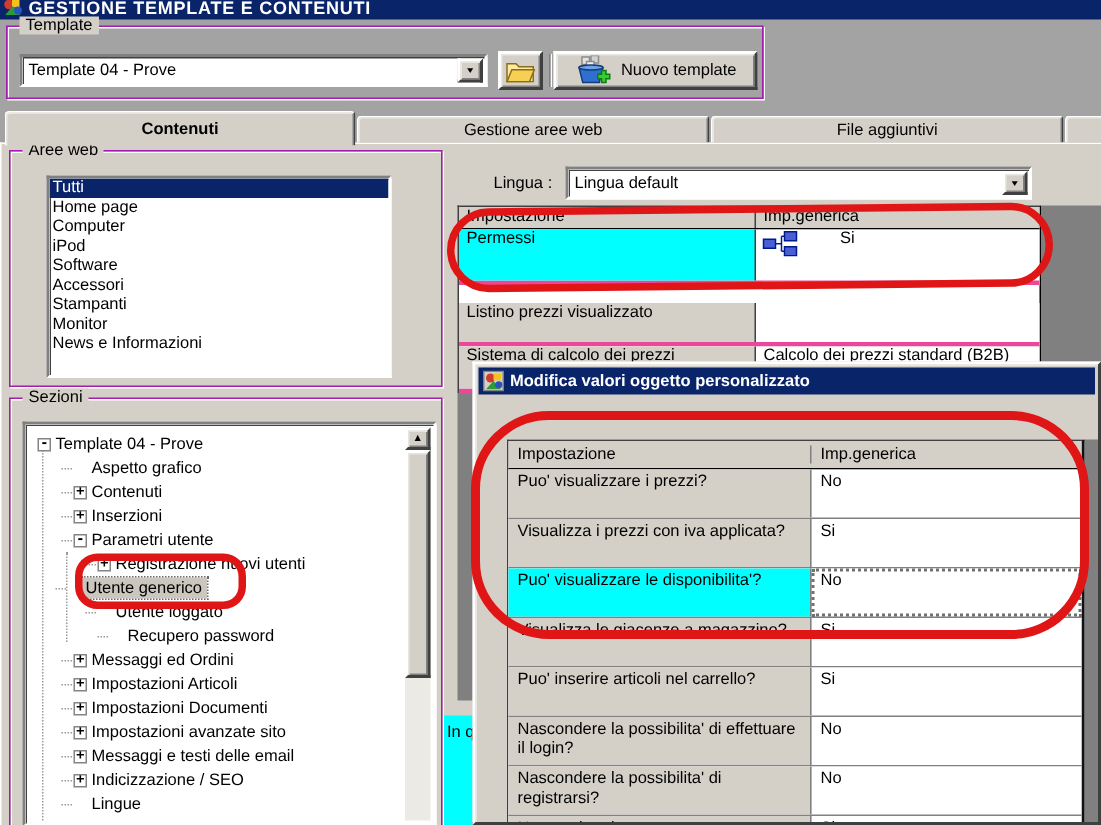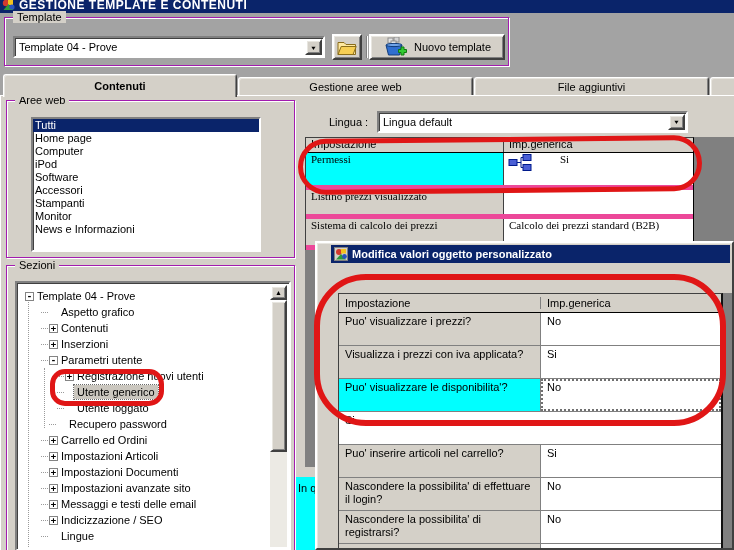--- a/index.html
+++ b/index.html
@@ -69,40 +69,40 @@
 
   
   #lingua-label { left:329px; top:116px; }
   #lingua-combo { left:377px; top:111px; width:311px; height:22px; }
   #main-grid { left:305px; top:137px; width:429px; height:330px; background:#808080; }
   .mtable { position:absolute; left:0; top:0; width:389px; background:#fff;
             border-top:1px solid #404040; border-left:1px solid #404040; border-right:1px solid #000; }
   .ghead { display:flex; height:15px; background:#D4D0C8; border-bottom:1px solid #000; }
   .ghead .gc1, .grow .gc1 { width:198px; border-right:1px solid #404040; padding:0 5px; }
   .ghead .gc2, .grow .gc2 { flex:1; padding:0 5px; }
-  .grow { display:flex; border-bottom:5px solid #ec4899; background:#fff;font-family:Liberation Serif, serif; }
+  .grow { display:flex; border-bottom:3px solid #ec4899; background:#fff; }
   .grow .gc1 { background:#D4D0C8; }
   .grow .gc1.cyan { background:#00FFFF; }
   #main-grid .grow:nth-of-type(1) { height:37px; }
-  #main-grid .grow:nth-of-type(2) { height:29px; }
+  #main-grid .grow:nth-of-type(2) { height:29px;margin-top:12px; }
   #main-grid .grow:nth-of-type(3) { height:31px; }
   .gval { display:flex; align-items:flex-start; padding-top:2px; }
   .gicon { display:none; margin:1px 0 0 -1px; }
   .grow.has-icon .gicon { display:block; }
   .grow.has-icon .gval-text { margin-left:28px; }
 
   #info-panel { left:296px; top:477px; width:438px; height:73px; background:#00FFFF; }
   #info-panel .info-text { padding:5px 2px; }
 
   
   #dialog { left:315px; top:241px; width:419px; height:309px; z-index:10; background:#D4D0C8;
             border:2px solid; border-color:#ffffff #404040 #404040 #ffffff;
             box-shadow: inset 1px 1px 0 #e8e6e0; }
   #dialog-titlebar { position:absolute; left:2px; top:2px; right:2px; height:18px; background:#0A246A;
-                     display:flex; align-items:center;margin-left:12px; }
+                     display:flex; align-items:center; }
   #dialog-titlebar .ttl { color:#fff; font-weight:bold; font-size:11px; margin-left:4px; white-space:nowrap; }
   #dialog-titlebar svg { margin-left:3px; }
   #dlg-grid { position:absolute; left:21px; top:50px; right:0; bottom:0; background:#808080; overflow:hidden; }
   .dtable { position:absolute; left:0; top:0; width:385px; background:#fff;
             border-top:1px solid #404040; border-left:1px solid #404040; border-right:2px solid #111; }
   .dhead { display:flex; height:19px; background:#D4D0C8; border-bottom:1px solid #000; align-items:center; }
   .dhead .dc1, .drow .dc1 { width:202px; border-right:1px solid #808080; padding:0 6px; }
   .dhead .dc2, .drow .dc2 { flex:1; padding:0 6px; }
   .drow { display:flex; height:33px; border-bottom:1px solid #808080; background:#fff; }
   .drow .dc1 { background:#D4D0C8; padding-top:2px; line-height:13px; }
@@ -230,42 +230,42 @@
             <span class="tree-box">-</span>
             <span class="tree-label">Parametri utente</span>
           </div>
 
           <div class="tree-row" style="padding-left: 38px;">
             <span class="tree-stub"></span>
             <span class="tree-box">+</span>
             <span class="tree-label">Registrazione nuovi utenti</span>
           </div>
 
-          <div class="tree-row selected leaf" style="padding-left: 38px;">
+          <div class="tree-row selected leaf" style="padding-left: 18px;">
             <span class="tree-stub"></span>
             <span class="tree-box"></span>
             <span class="tree-label">Utente generico</span>
           </div>
 
           <div class="tree-row leaf" style="padding-left: 38px;">
             <span class="tree-stub"></span>
             <span class="tree-box"></span>
             <span class="tree-label">Utente loggato</span>
           </div>
 
-          <div class="tree-row leaf" style="padding-left: 30px;">
+          <div class="tree-row leaf" style="padding-left: 46px;">
             <span class="tree-stub"></span>
             <span class="tree-box"></span>
             <span class="tree-label">Recupero password</span>
           </div>
 
           <div class="tree-row" style="padding-left: 22px;">
             <span class="tree-stub"></span>
             <span class="tree-box">+</span>
-            <span class="tree-label">Carrello ed Ordini</span>
+            <span class="tree-label">Messaggi ed Ordini</span>
           </div>
 
           <div class="tree-row" style="padding-left: 22px;">
             <span class="tree-stub"></span>
             <span class="tree-box">+</span>
             <span class="tree-label">Impostazioni Articoli</span>
           </div>
 
           <div class="tree-row" style="padding-left: 22px;">
             <span class="tree-stub"></span>
@@ -387,20 +387,21 @@
               <div class="dc1">Visualizza i prezzi con iva applicata?</div>
               <div class="dc2">Si</div>
             </div>
 
             <div class="drow cyan editing">
               <div class="dc1">Puo' visualizzare le disponibilita'?</div>
               <div class="dc2">No</div>
             </div>
 
             <div class="drow">
+              <div class="dc1">Visualizza le giacenze a magazzino?</div>
               <div class="dc2">Si</div>
             </div>
 
             <div class="drow">
               <div class="dc1">Puo' inserire articoli nel carrello?</div>
               <div class="dc2">Si</div>
             </div>
 
             <div class="drow">
               <div class="dc1">Nascondere la possibilita' di effettuare il login?</div>

